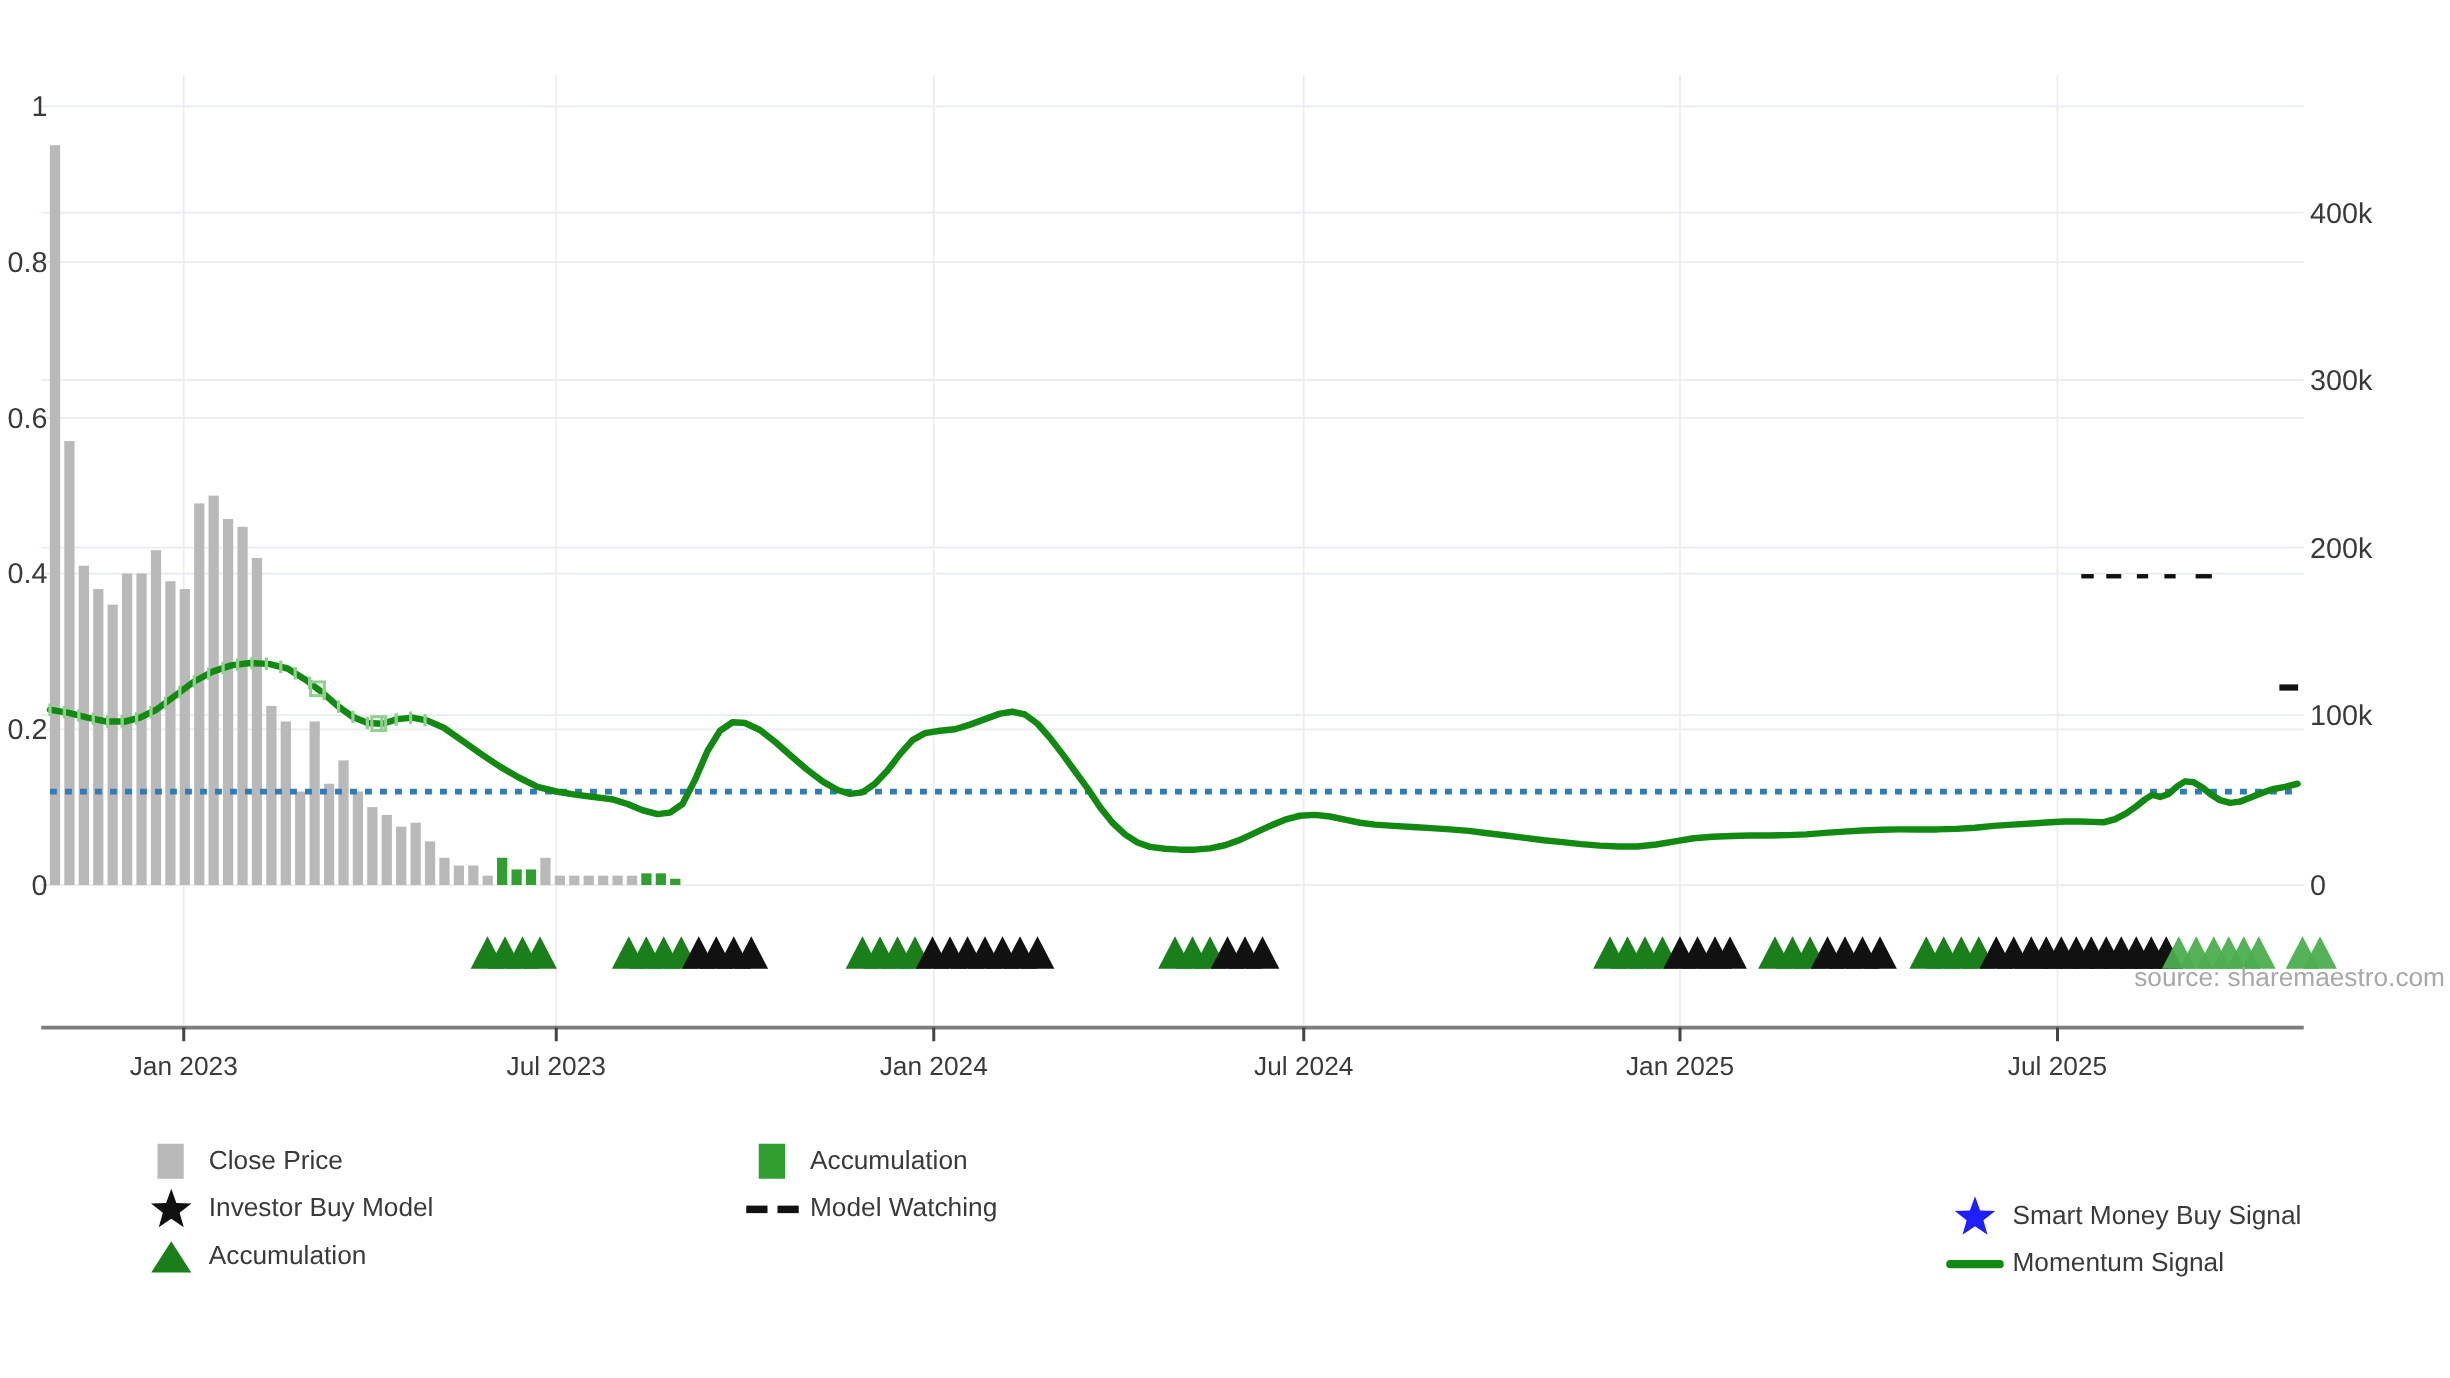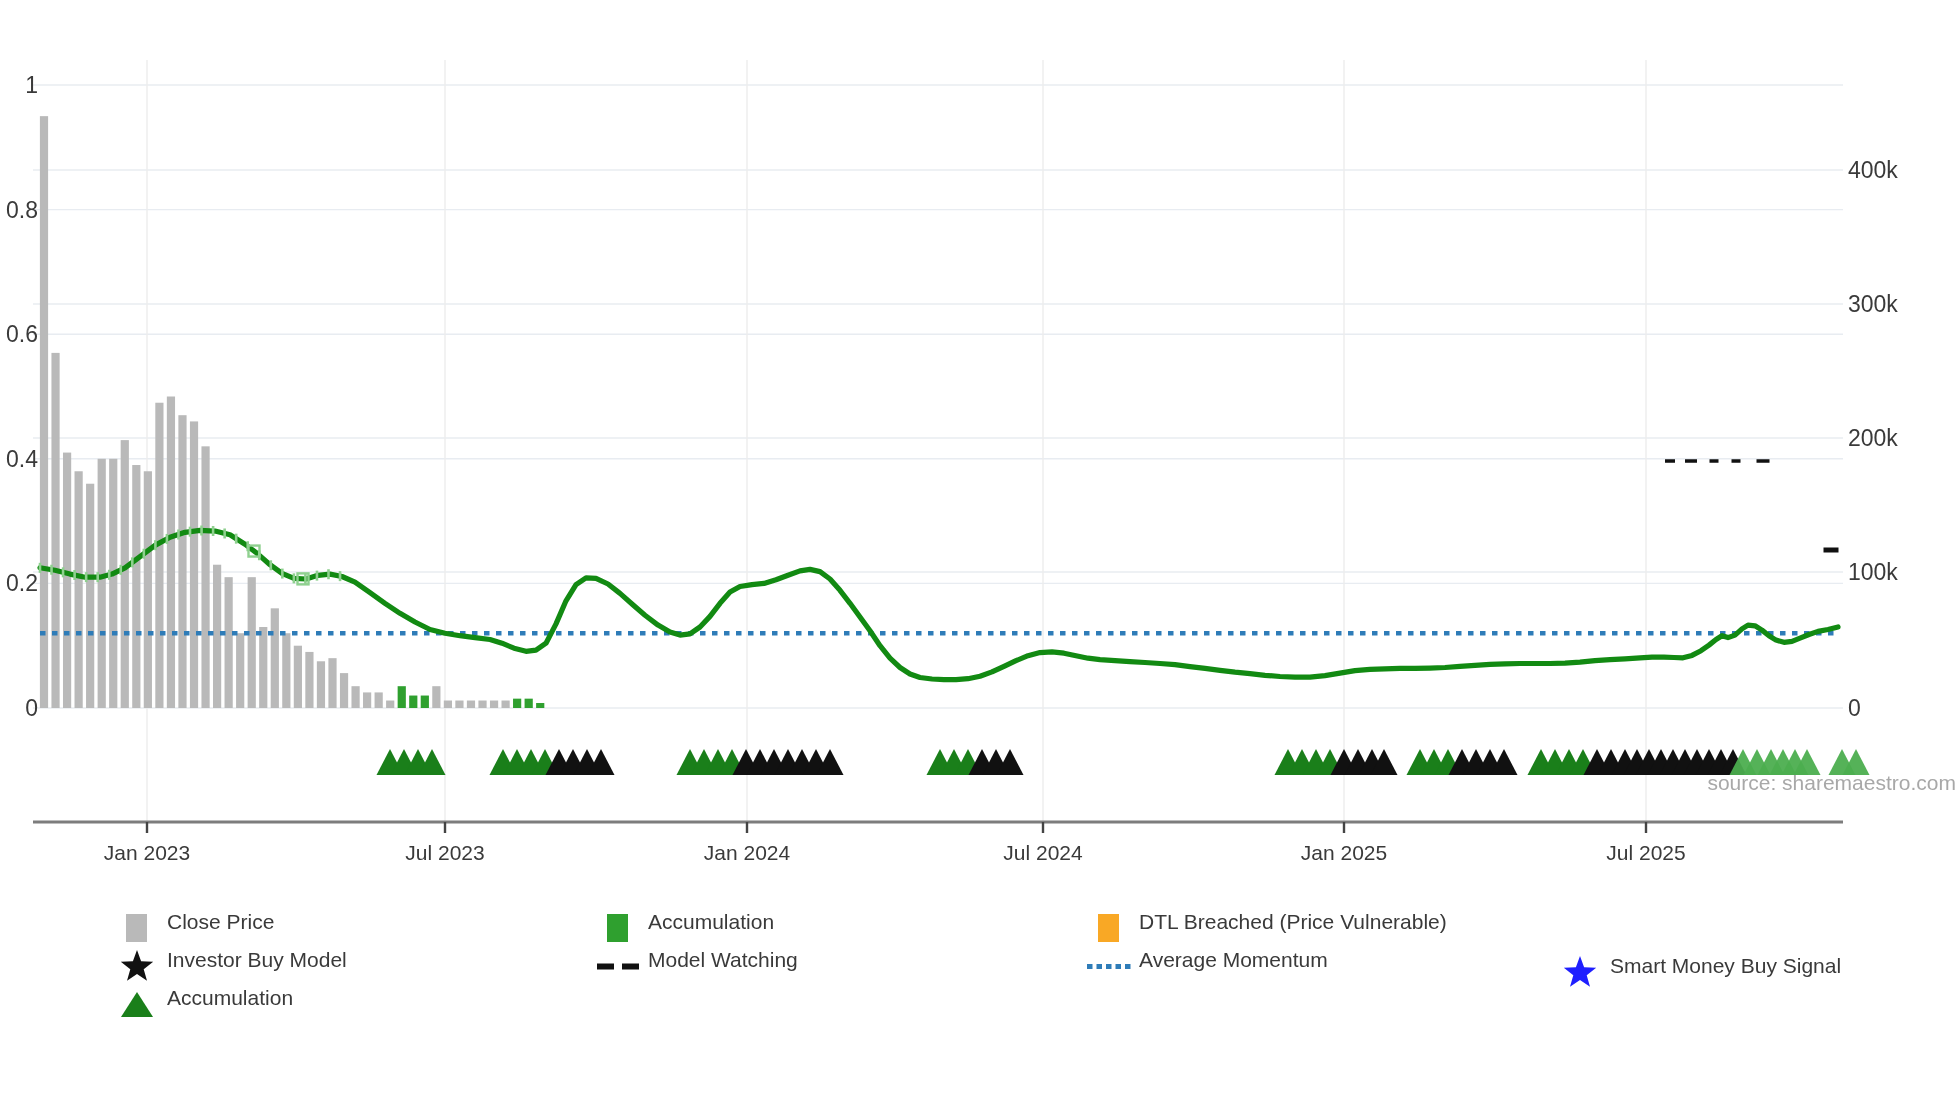--- a/index.html
+++ b/index.html
@@ -2,21 +2,21 @@
 <html><head>
 <meta charset="utf-8">
 <style>
   html,body{margin:0;padding:0;background:#ffffff;}
   .stage{position:relative;width:1960px;height:1102px;background:#ffffff;overflow:hidden;
          font-family:"Liberation Sans","DejaVu Sans",sans-serif;}
   #chart{position:absolute;left:0;top:0;}
   .source{position:absolute;color:#a8a8a8;font-size:21px;white-space:nowrap;padding-left:26px;}
   #legend{position:absolute;left:0;top:910px;width:1960px;height:140px;}
   .lg-col{position:absolute;top:0;}
-  .lg-item{display:flex;align-items:flex-start;height:38px;cursor:pointer;}
+  .lg-item{display:flex;align-items:center;height:38px;cursor:pointer;}
   .lg-swatch{width:48px;display:flex;justify-content:center;align-items:center;flex:0 0 48px;}
   .lg-label{font-size:21px;color:#3a3a3a;margin-left:6px;white-space:nowrap;}
 </style>
 </head>
 <body>
 
 <div class="stage">
   <svg id="chart" width="1960" height="910">
       <line x1="33" x2="1843" y1="708" y2="708" stroke="#e8ecf1" stroke-width="1.4"></line>
       <line x1="33" x2="1843" y1="583.4" y2="583.4" stroke="#e8ecf1" stroke-width="1.4"></line>
@@ -248,46 +248,32 @@
         <div class="lg-item">
           <span class="lg-swatch">
             <svg width="48" height="36">
               <rect x="3" y="15.5" width="17" height="6" fill="#111111"></rect>
               <rect x="28" y="15.5" width="17" height="6" fill="#111111"></rect>
             </svg>
           </span>
           <span class="lg-label">Model Watching</span>
         </div>
       </div>
-      <div class="lg-col" style="left: 1085px;">
-        <div class="lg-item">
-          <span class="lg-swatch">
-            <svg width="48" height="36">
-              <rect x="13" y="4" width="21" height="28" fill="#f9a825"></rect>
-            </svg>
-          </span>
-          <span class="lg-label">DTL Breached (Price Vulnerable)</span>
-        </div>
-        <div class="lg-item">
-          <span class="lg-swatch">
-            <svg width="48" height="36">
-              <rect x="2" y="16" width="5.5" height="5" fill="#2e7cb8"></rect>
-              <rect x="11.5" y="16" width="5.5" height="5" fill="#2e7cb8"></rect>
-              <rect x="21" y="16" width="5.5" height="5" fill="#2e7cb8"></rect>
-              <rect x="30.5" y="16" width="5.5" height="5" fill="#2e7cb8"></rect>
-              <rect x="40" y="16" width="5.5" height="5" fill="#2e7cb8"></rect>
-            </svg>
-          </span>
-          <span class="lg-label">Average Momentum</span>
-        </div>
-      </div>
       <div class="lg-col" style="left: 1556px; margin-top: 44px;">
         <div class="lg-item">
           <span class="lg-swatch">
             <svg width="48" height="36">
               <polygon points="24.0,2.0 28.1,13.3 40.2,13.7 30.7,21.2 34.0,32.8 24.0,26.0 14.0,32.8 17.3,21.2 7.8,13.7 19.9,13.3" fill="#1f1fff"></polygon>
             </svg>
           </span>
           <span class="lg-label">Smart Money Buy Signal</span>
+        </div>
+        <div class="lg-item">
+          <span class="lg-swatch">
+            <svg width="48" height="36">
+              <rect x="1" y="15" width="46" height="6.5" rx="3" fill="#128a12"></rect>
+            </svg>
+          </span>
+          <span class="lg-label">Momentum Signal</span>
         </div>
       </div>
     </div>
 </div>
 
 </body></html>

